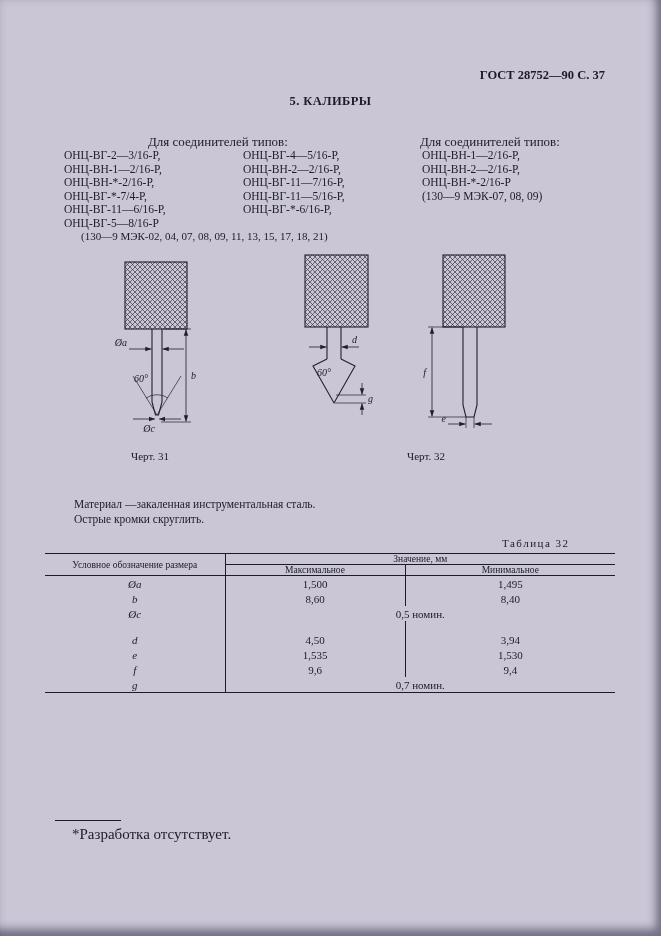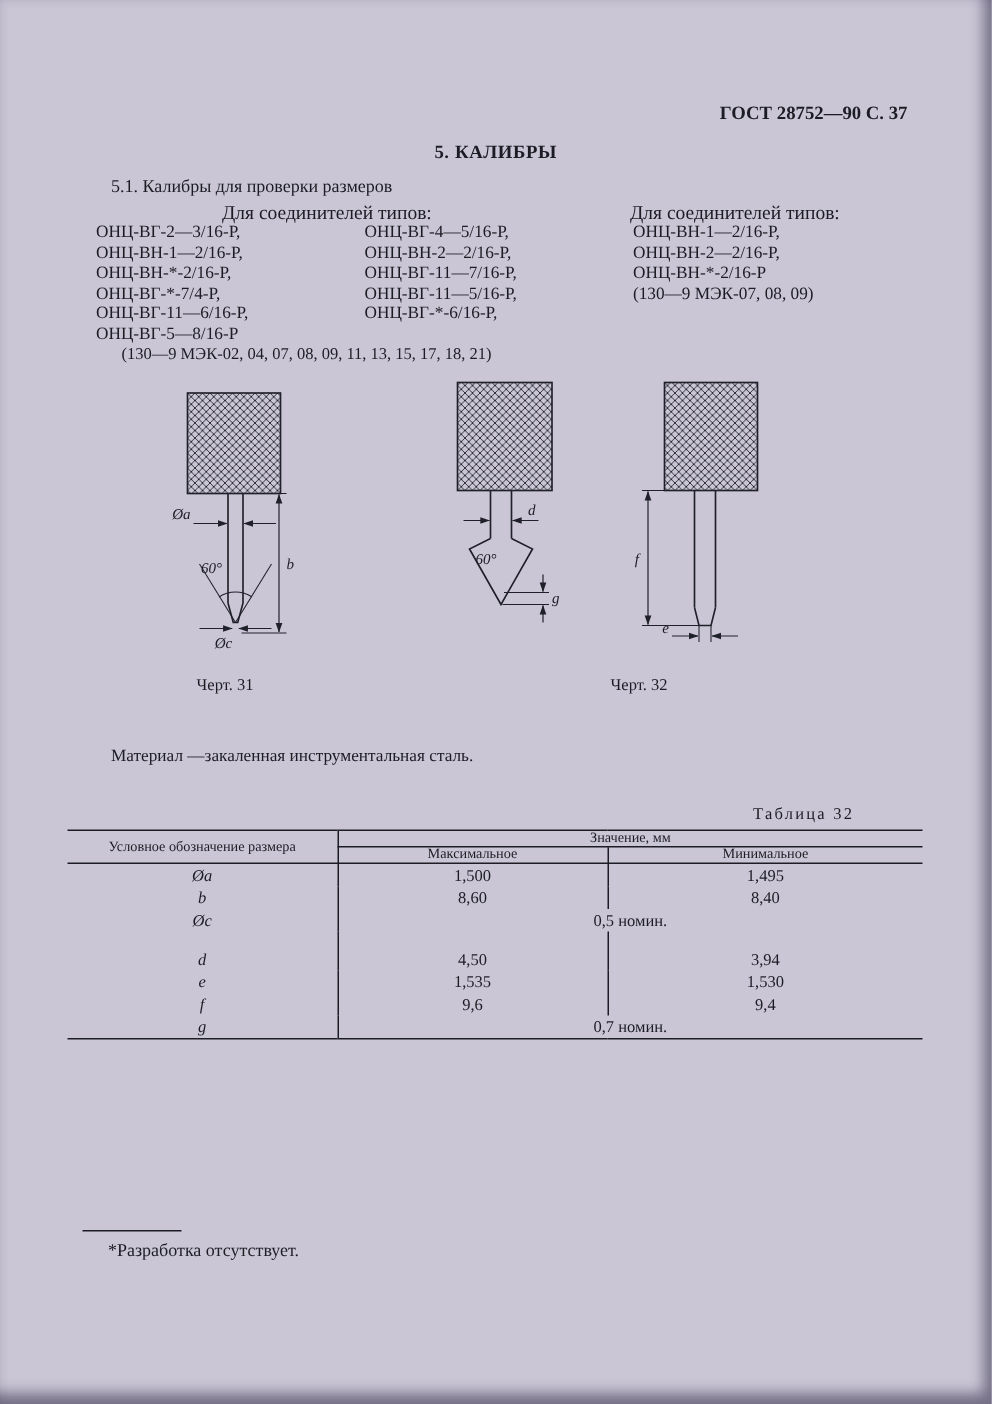--- a/index.html
+++ b/index.html
@@ -32,33 +32,32 @@
   .tbl th { font-size:9.5px; }
   .tbl td { font-size:11px; height:15px; }
   .c-name { border-right:1px solid #1c1c24; }
   .c-max  { border-right:1px solid #1c1c24; }
   .h-name { border-bottom:1.2px solid #1c1c24; }
   .h-val  { border-bottom:1px solid #1c1c24; }
   .h-sub  { border-bottom:1.2px solid #1c1c24; }
   .dim { font-style:italic; }
   tr.spacer td { height:11px; }
   .footnote-rule { top:820px; left:55px; width:66px; border-top:1px solid #1c1c24; height:0; }
-  .footnote { top:826px; left:72px; font-size:12px; }
+  .footnote { top:826px; left:72px; font-size:15px; }
   svg text { font-family:"Liberation Serif", serif; fill:#1c1c24; }
   svg text.dimlbl { font-style:italic; font-size:10px; }
   svg text.cap { font-size:11px; }
 </style>
 </head>
 <body>
 
 <div class="page">
 
   <div class="abs gost-header">ГОСТ 28752—90 С. 37</div>
   <div class="abs section-title">5. КАЛИБРЫ</div>
-  <div class="abs subsection">5.1. Калибры для проверки размеров</div>
 
   <div class="abs conn-header left">Для соединителей типов:</div>
   <div class="abs conn-header right">Для соединителей типов:</div>
 
   <div class="abs conn-col c1">
     <div>ОНЦ-ВГ-2—3/16-Р,</div>
     <div>ОНЦ-ВН-1—2/16-Р,</div>
     <div>ОНЦ-ВН-*-2/16-Р,</div>
     <div>ОНЦ-ВГ-*-7/4-Р,</div>
     <div>ОНЦ-ВГ-11—6/16-Р,</div>
@@ -151,20 +150,21 @@
     </g>
     <text class="dimlbl" x="396" y="124" text-anchor="end">f</text>
     <text class="dimlbl" x="416" y="170" text-anchor="end">e</text>
 
     <text class="cap" x="120" y="208" text-anchor="middle">Черт. 31</text>
     <text class="cap" x="396" y="208" text-anchor="middle">Черт. 32</text>
   </svg>
 
   <div class="abs notes">
     <div>Материал —закаленная инструментальная сталь.</div>
+    <div>Острые кромки скруглить.</div>
   </div>
 
   <div class="abs table-caption">Таблица 32</div>
 
   <table class="tbl">
     <colgroup>
         <col style="width:180px">
         <col style="width:180px">
         <col style="width:210px">
       </colgroup>

